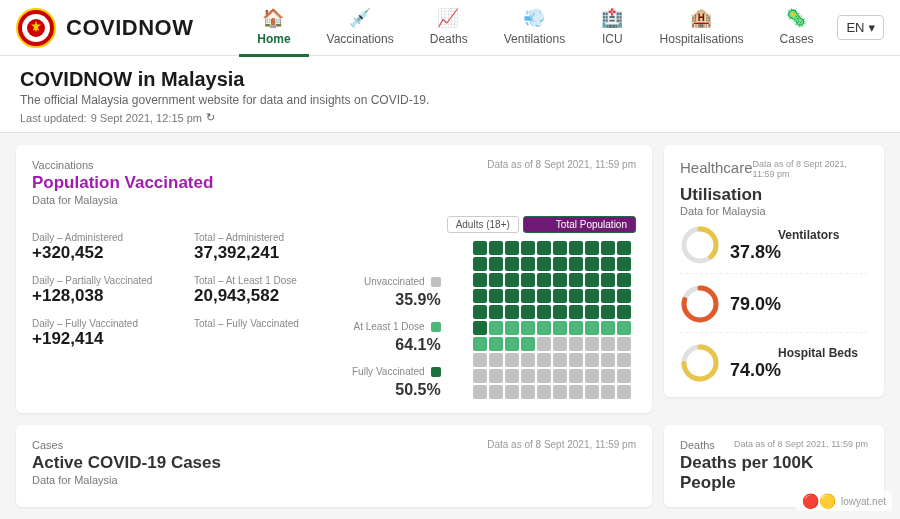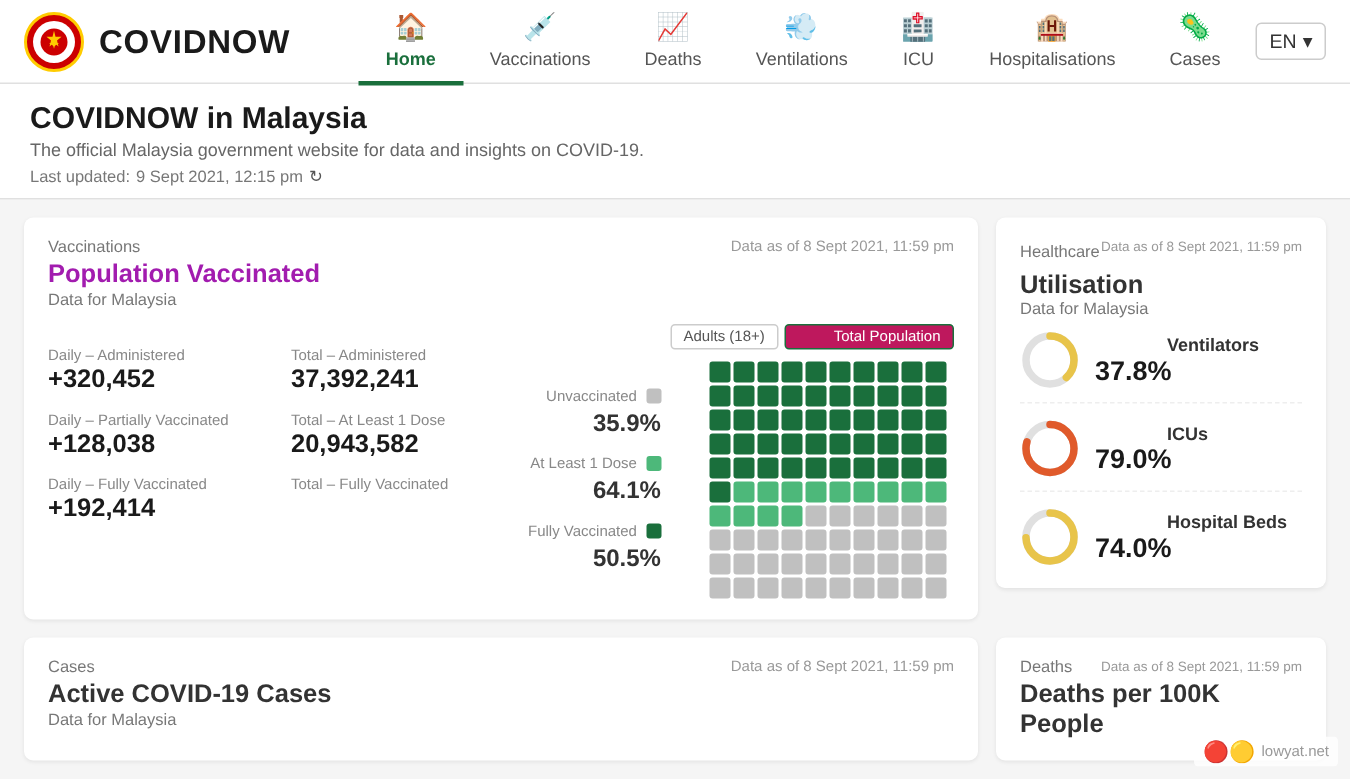--- a/index.html
+++ b/index.html
@@ -188,21 +188,21 @@
     .toggle-btn {
       padding: 2px 8px;
       font-size: 10px;
       border: 1px solid #ccc;
       border-radius: 3px;
       cursor: pointer;
       background: #fff;
       color: #555;
     }
     .toggle-btn.active {
-      background: #be185d;
+      background: #701a75;
       color: #fff;
       border-color: #1a6f3c;
       padding-left: 32px;
     }
     .grid-legend {
       display: flex;
       flex-direction: column;
       gap: 4px;
       font-size: 10px;
     }
@@ -245,21 +245,21 @@
       padding: 14px 16px;
       box-shadow: 0 1px 3px rgba(0,0,0,0.08);
     }
     .health-header {
       display: flex;
       justify-content: space-between;
       align-items: flex-start;
       margin-bottom: 6px;
     }
     .health-section-label {
-      font-size: 11px;
+      font-size: 15px;
       color: #777;
     }
     .health-title {
       font-size: 17px;
       font-weight: 700;
     }
     .health-subtitle {
       font-size: 11px;
       color: #777;
     }
@@ -456,21 +456,21 @@
           </div>
         </div>
 
         <div class="vacc-right">
 
           <div class="toggle-group">
             <button class="toggle-btn">Adults (18+)</button>
             <button class="toggle-btn active">Total Population</button>
           </div>
 
-          <div style="display:flex; gap:32px; align-items:center;">
+          <div style="display:flex; gap:32px; align-items:flex-end;">
 
             <div class="grid-legend">
               <div class="legend-row">
                 <span style="font-size:10px;color:#888;">Unvaccinated</span>
                 <div class="legend-color" style="background:#c0c0c0;"></div>
               </div>
               <div style="text-align:right;">
                 <span class="legend-pct">35.9%</span>
               </div>
 
@@ -625,21 +625,20 @@
     </div>
   </div>
           <div class="health-item">
     <div class="donut-container">
       <svg class="donut-svg" viewBox="0 0 40 40">
         <circle cx="20" cy="20" r="16" fill="none" stroke="#e0e0e0" stroke-width="5"></circle>
         <circle cx="20" cy="20" r="16" fill="none" stroke="#e05a2b" stroke-width="5" stroke-dasharray="79.42 21.11" stroke-linecap="round"></circle>
       </svg>
     </div>
     <div class="health-item-info">
-      <div class="health-item-label">ICUs</div>
       <div class="health-item-pct">79.0%</div>
     </div>
   </div>
           <div class="health-item">
     <div class="donut-container">
       <svg class="donut-svg" viewBox="0 0 40 40">
         <circle cx="20" cy="20" r="16" fill="none" stroke="#e0e0e0" stroke-width="5"></circle>
         <circle cx="20" cy="20" r="16" fill="none" stroke="#e8c44a" stroke-width="5" stroke-dasharray="74.39 26.14" stroke-linecap="round"></circle>
       </svg>
     </div>

